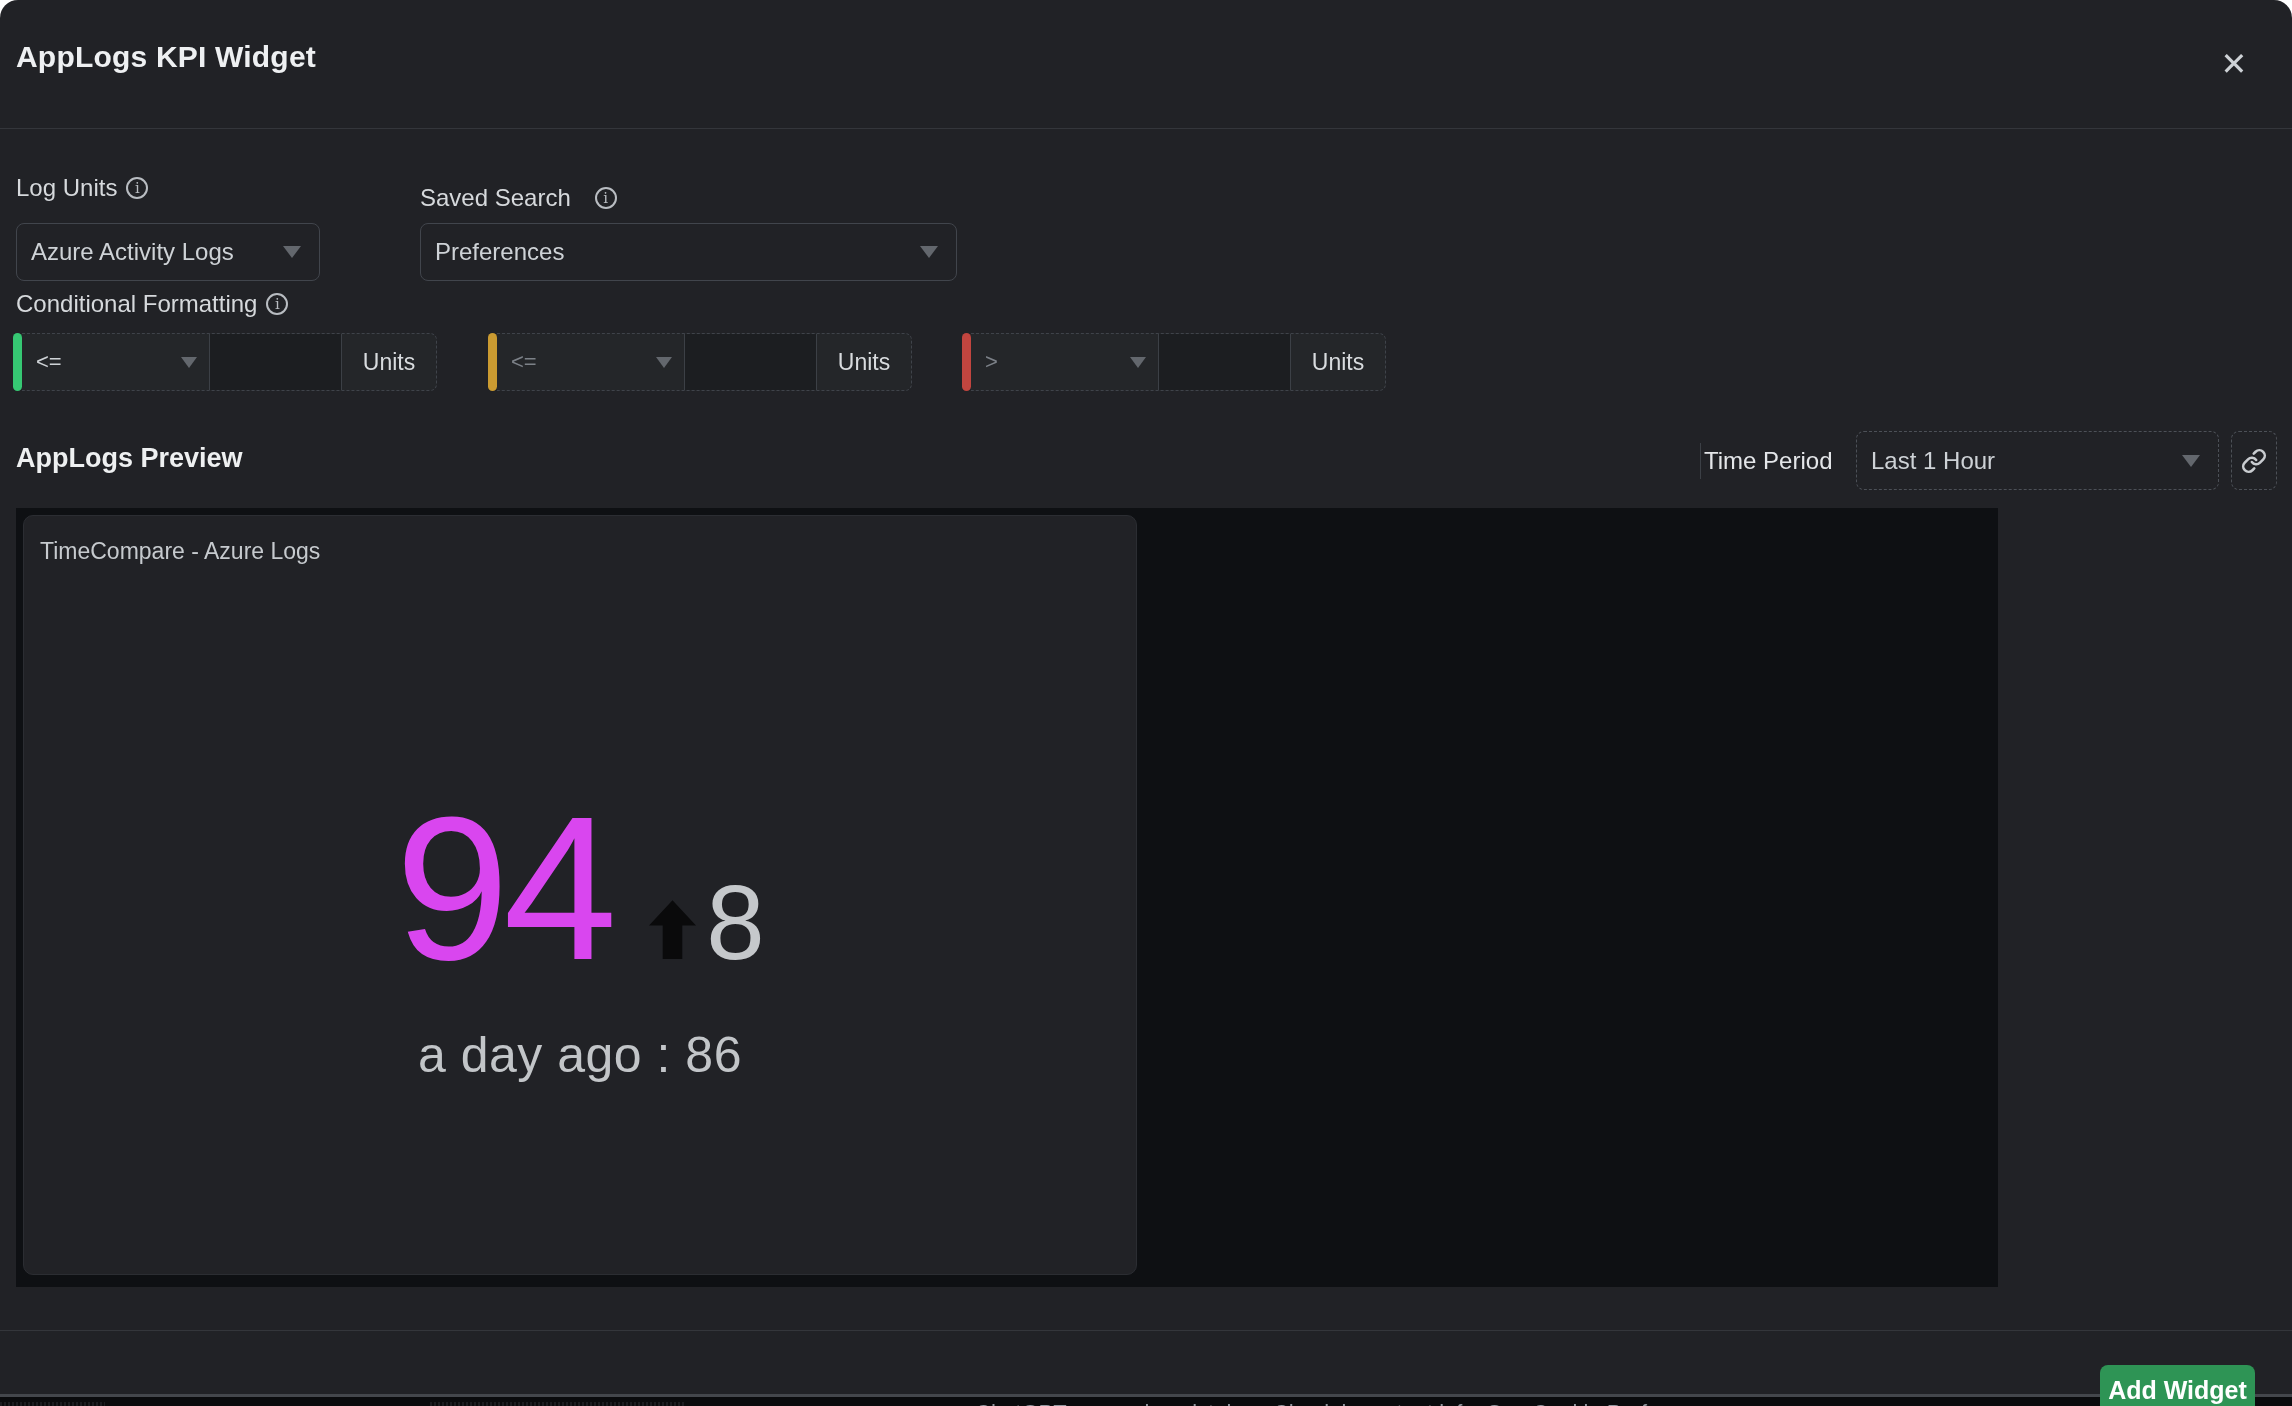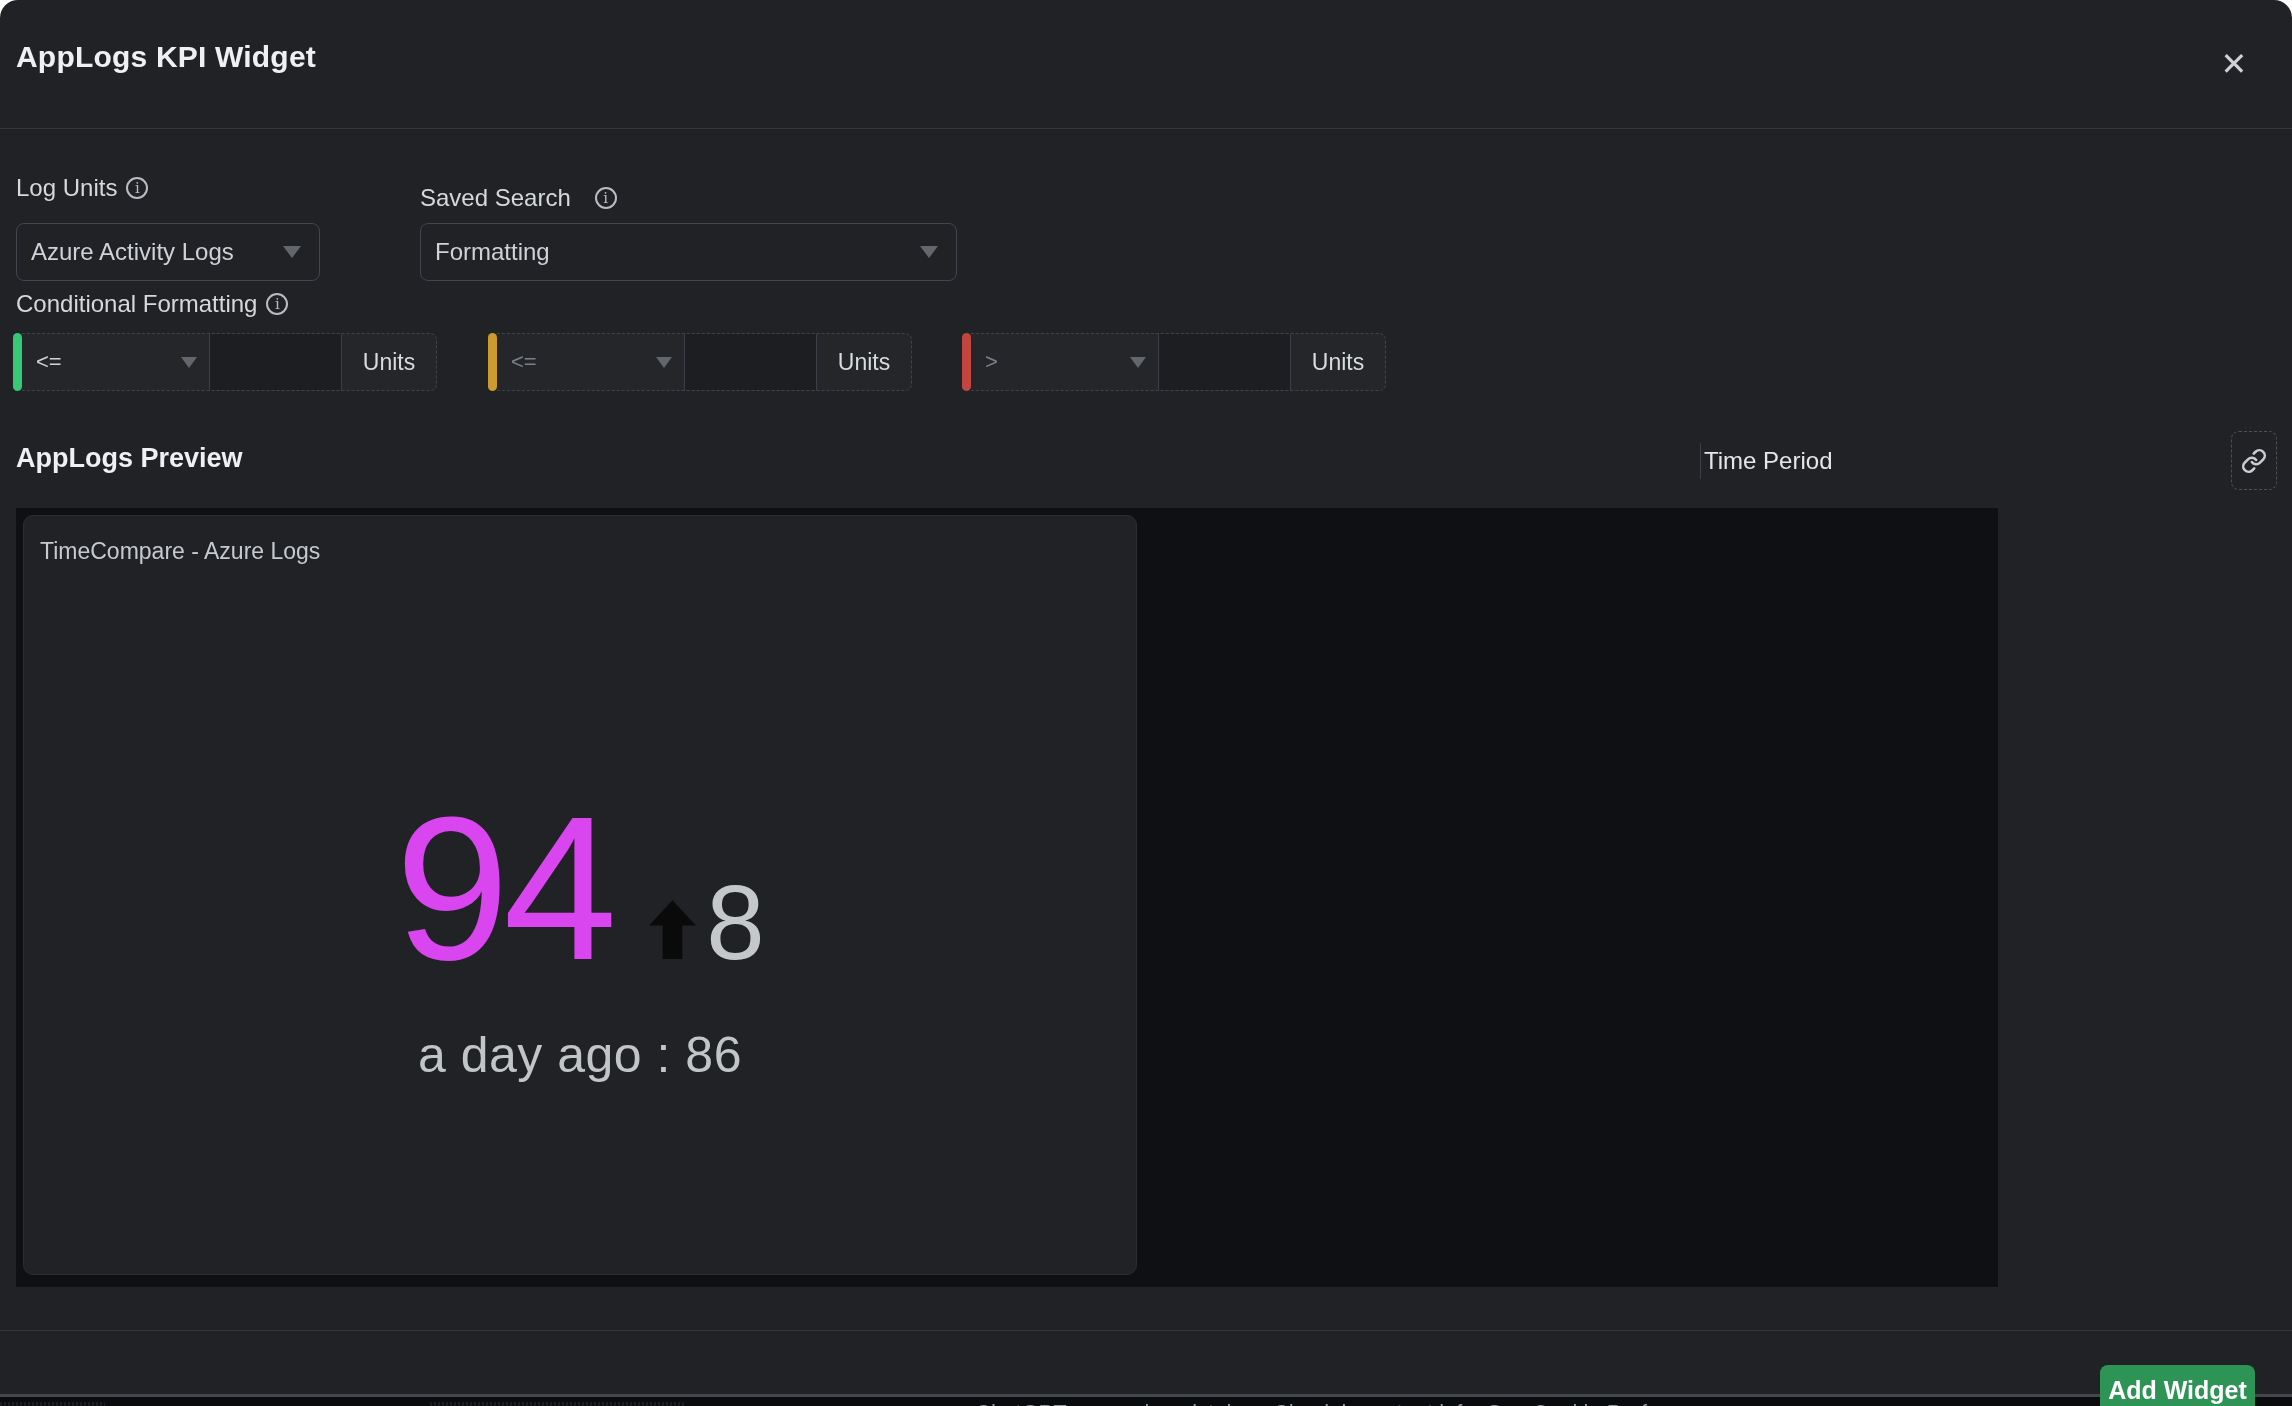--- a/index.html
+++ b/index.html
@@ -156,21 +156,21 @@
   <div class="field-label" style="left:420px;top:184px;gap:24px;">
     <span>Saved Search</span>
     <span class="info-icon">i</span>
   </div>
 
   <div class="dropdown" style="left:16px;top:223px;width:304px;">
     <span class="dd-value">Azure Activity Logs</span>
     <span class="chev"></span>
   </div>
   <div class="dropdown" style="left:420px;top:223px;width:537px;">
-    <span class="dd-value">Formatting</span>
+    <span class="dd-value">Preferences</span>
     <span class="chev"></span>
   </div>
 
   <div class="field-label" style="left:16px;top:290px;">
     <span>Conditional Formatting</span>
     <span class="info-icon">i</span>
   </div>
 
   <div class="rule" style="left:13px;">
     <span class="pill" style="background: rgb(54, 200, 115);"></span>
@@ -204,20 +204,24 @@
         <span class="chev"></span>
       </div>
       <input class="rule-input" value="" style="">
       <span class="seg units">Units</span>
     </div>
   </div>
 
   <div class="section-heading">AppLogs Preview</div>
   <div class="tp-divider"></div>
   <div class="tp-label">Time Period</div>
+  <div class="dropdown dashed" style="left:1856px;top:431px;width:363px;height:59px;">
+    <span class="dd-value">Last 1 Hour</span>
+    <span class="chev"></span>
+  </div>
   <button class="link-btn">
     <svg width="26" height="26" viewBox="0 0 24 24" fill="none" stroke="#c9ccd0" stroke-width="2.4" stroke-linecap="round" stroke-linejoin="round">
       <path d="M10 13a5 5 0 0 0 7.54.54l3-3a5 5 0 0 0-7.07-7.07l-1.72 1.71"></path>
       <path d="M14 11a5 5 0 0 0-7.54-.54l-3 3a5 5 0 0 0 7.07 7.07l1.71-1.71"></path>
     </svg>
   </button>
 
   <div class="preview-area">
     <div class="kpi-card">
       <div class="card-title">TimeCompare - Azure Logs</div>

